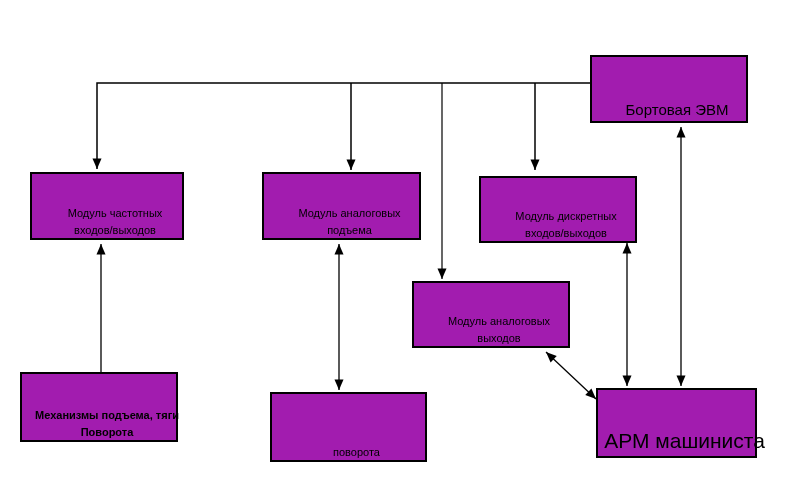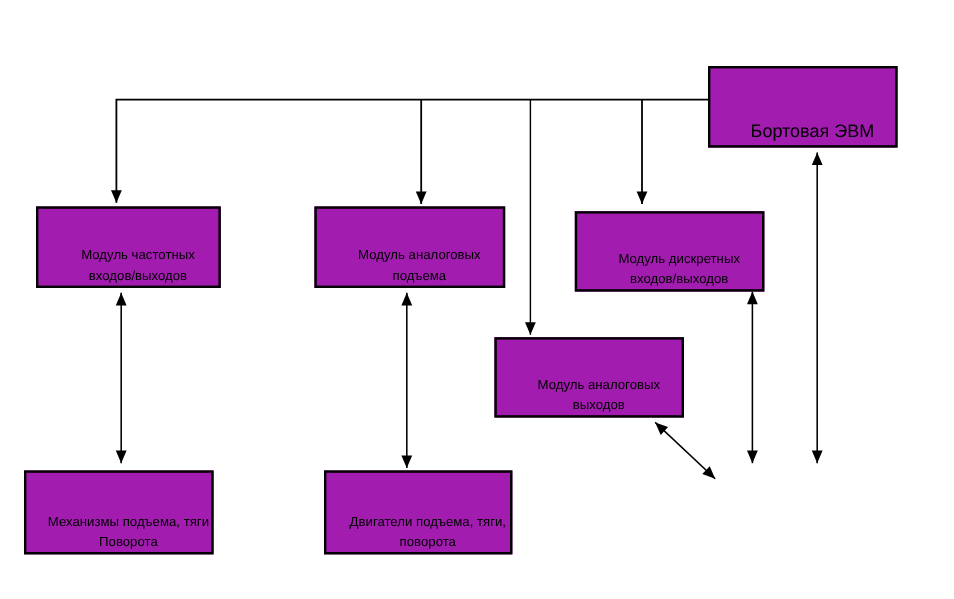--- a/index.html
+++ b/index.html
@@ -39,21 +39,21 @@
     line-height: 1.5;
     padding-left: 16px;
   }
   .node span { display: block; white-space: nowrap; }
   
   .n-evm        { left: 590px; top: 55px;  width: 158px; height: 68px; font-size: 15px; }
   .n-freq       { left: 30px;  top: 172px; width: 154px; height: 68px; }
   .n-analog-in  { left: 262px; top: 172px; width: 159px; height: 68px; }
   .n-discrete   { left: 479px; top: 176px; width: 158px; height: 67px; }
   .n-analog-out { left: 412px; top: 281px; width: 158px; height: 67px; }
-  .n-mech       { left: 20px;  top: 392px; width: 158px; height: 70px; }
+  .n-mech       { left: 20px;  top: 372px; width: 158px; height: 70px; font-weight: bold; }
   .n-motors     { left: 270px; top: 392px; width: 157px; height: 70px; }
   .n-arm        { left: 596px; top: 388px; width: 161px; height: 70px; font-size: 21px; }
 </style>
 </head>
 <body>
 
 <div class="canvas">
 
   <svg class="connectors" viewBox="0 0 795 499" xmlns="http://www.w3.org/2000/svg">
     <defs>
@@ -107,18 +107,20 @@
     <span>Модуль аналоговых</span>
     <span>выходов</span>
   </div>
 
   <div class="node n-mech">
     <span>Механизмы подъема, тяги</span>
     <span>Поворота</span>
   </div>
 
   <div class="node n-motors">
-    <span>Двигатели подъема, тяги,</span>
     <span>поворота</span>
   </div>
 
+  <div class="node n-arm">
+    <span>АРМ машиниста</span>
+  </div>
 
 </div>
 
 </body></html>

